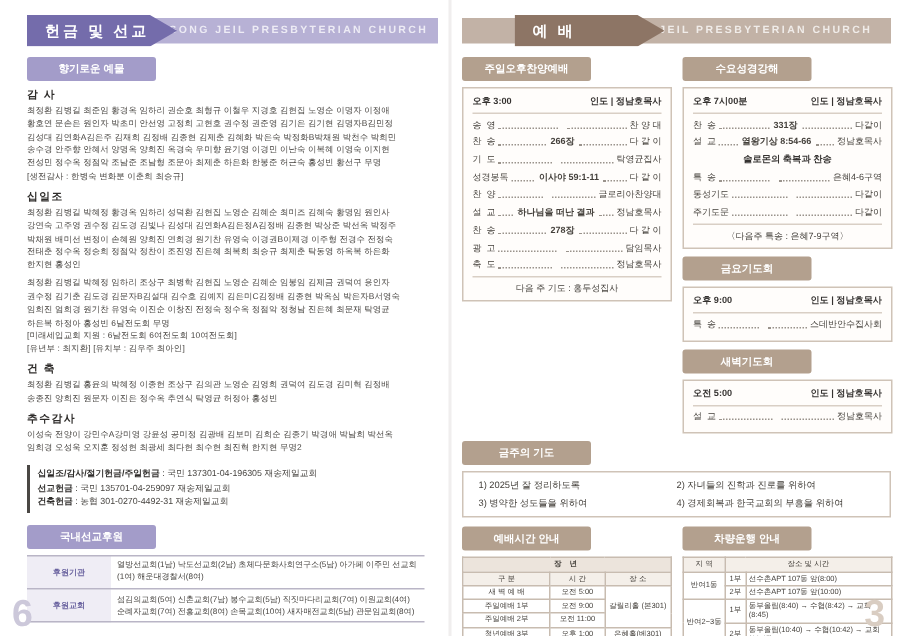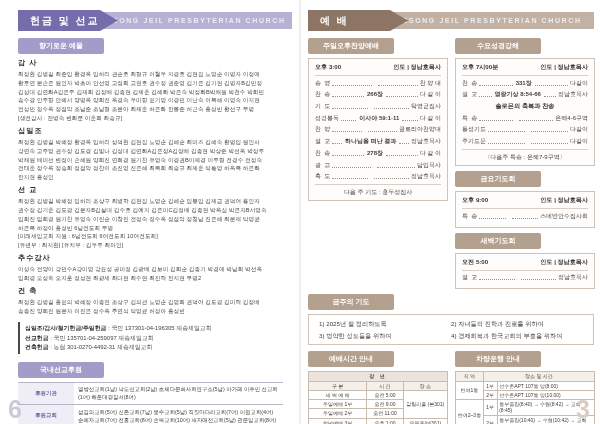--- a/index.html
+++ b/index.html
@@ -16,21 +16,21 @@
   
   .banner{position:relative;height:21px;margin-bottom:7px;}
   .band{position:absolute;left:0;right:0;top:2px;bottom:2px;display:flex;align-items:center;justify-content:center;
         font-size:7px;letter-spacing:1.6px;font-weight:bold;color:rgba(255,255,255,0.75);padding-left:70px;box-sizing:border-box;}
   .flag{position:absolute;left:0;top:0;bottom:0;width:100px;display:flex;align-items:center;padding-left:12px;box-sizing:border-box;
         color:#fff;font-weight:bold;font-size:10px;letter-spacing:2px;
         clip-path:polygon(0 0,82% 0,100% 50%,82% 100%,0 100%);}
   .purple .band{background:#b7b1d5;}
   .purple .flag{background:#746cab;}
   .brown .band{background:#c2b2a6;}
-  .brown .flag{background:#8d7565;}
+  .brown .flag{background:#8d7565;margin-left:35px;}
 
   
   .pill{display:block;width:86px;text-align:center;color:#fff;font-weight:bold;font-size:7px;
         padding:3px 0;border-radius:2px;margin:0 0 4px 0;}
   .pill-purple{background:#a39cc9;}
   .pill-brown{background:#b3a08e;}
 
   
   .sec{margin-bottom:3px;}
   .sec-title{font-weight:bold;font-size:7.2px;color:#2f2d2b;margin:3px 0 2px 0;letter-spacing:1px;}
@@ -99,39 +99,38 @@
   <div class="sec">
     <div class="sec-title">십일조</div>
     <div class="nameline">최정환 김병길 박혜정 황경옥 임하리 성덕환 김현집 노영순 김혜순 최미즈 김혜숙 황명임 원인사</div>
     <div class="nameline">강연숙 고주영 권수정 김도경 김빛나 김성대 김연화A김은정A김정배 김종현 박상준 박선옥 박정주</div>
     <div class="nameline">박채원 배미선 변정이 손혜원 양희진 연희경 원기찬 유영숙 이경권B이제경 이주형 전경수 전정숙</div>
     <div class="nameline">전태춘 정수옥 정승희 정점악 정찬이 조진영 진은혜 최복희 최승규 최제춘 탁동영 하옥복 하은화</div>
     <div class="nameline">한지현 홍성인</div>
   </div>
 
   <div class="sec">
-    <div class="sec-title">선 교</div>
     <div class="nameline">최정환 김병길 박혜정 임하리 조상구 최병학 김현집 노영순 김혜순 임봉임 김제금 권덕여 용인자</div>
     <div class="nameline">권수정 김기춘 김도경 김문자B김설대 김수호 김예지 김은미C김정배 김종현 박옥심 박은자B서영숙</div>
     <div class="nameline">임희진 엄희경 원기찬 유영숙 이진순 이창진 전정숙 정수옥 정점악 정청남 진은혜 최문재 탁영균</div>
     <div class="nameline">하은복 하정아 홍성빈 6남전도회 무명</div>
     <div class="nameline">[미래세입교회 지원 : 6남전도회 6여전도회 10여전도회]</div>
     <div class="nameline">[유년부 : 최지환] [유치부 : 김우주 최아인]</div>
   </div>
 
   <div class="sec">
+    <div class="sec-title">건 축</div>
+    <div class="nameline">최정환 김병길 홍윤의 박혜정 이종헌 조상구 김의관 노영순 김영희 권덕여 김도경 김미혁 김정배</div>
+    <div class="nameline">송종진 양희진 원문자 이진은 정수옥 추연식 탁영균 허정아 홍성빈</div>
+  </div>
+
+  <div class="sec">
     <div class="sec-title">추수감사</div>
     <div class="nameline">이성숙 전양이 강민수A강미영 강윤성 공미정 김광배 김보미 김희순 김종기 박경애 박남희 박선옥</div>
     <div class="nameline">임희경 오성욱 오지훈 정성현 최광세 최다현 최수현 최진혁 한지현 무명2</div>
-  </div>
-
-  <div class="sec">
-    <div class="sec-title">건 축</div>
-    <div class="nameline">최정환 김병길 홍윤의 박혜정 이종헌 조상구 김의관 노영순 김영희 권덕여 김도경 김미혁 김정배</div>
-    <div class="nameline">송종진 양희진 원문자 이진은 정수옥 추연식 탁영균 허정아 홍성빈</div>
   </div>
 
   <div class="acc-box">
     <div class="acc-line"><span class="acc-label">십일조/감사/절기헌금/주일헌금</span><span class="acc-val">국민 137301-04-196305 재송제일교회</span></div>
     <div class="acc-line"><span class="acc-label">선교헌금</span><span class="acc-val">국민 135701-04-259097 재송제일교회</span></div>
     <div class="acc-line"><span class="acc-label">건축헌금</span><span class="acc-val">농협 301-0270-4492-31 재송제일교회</span></div>
   </div>
 
   <div class="pill pill-purple">국내선교후원</div>
   <table class="sup-table">

